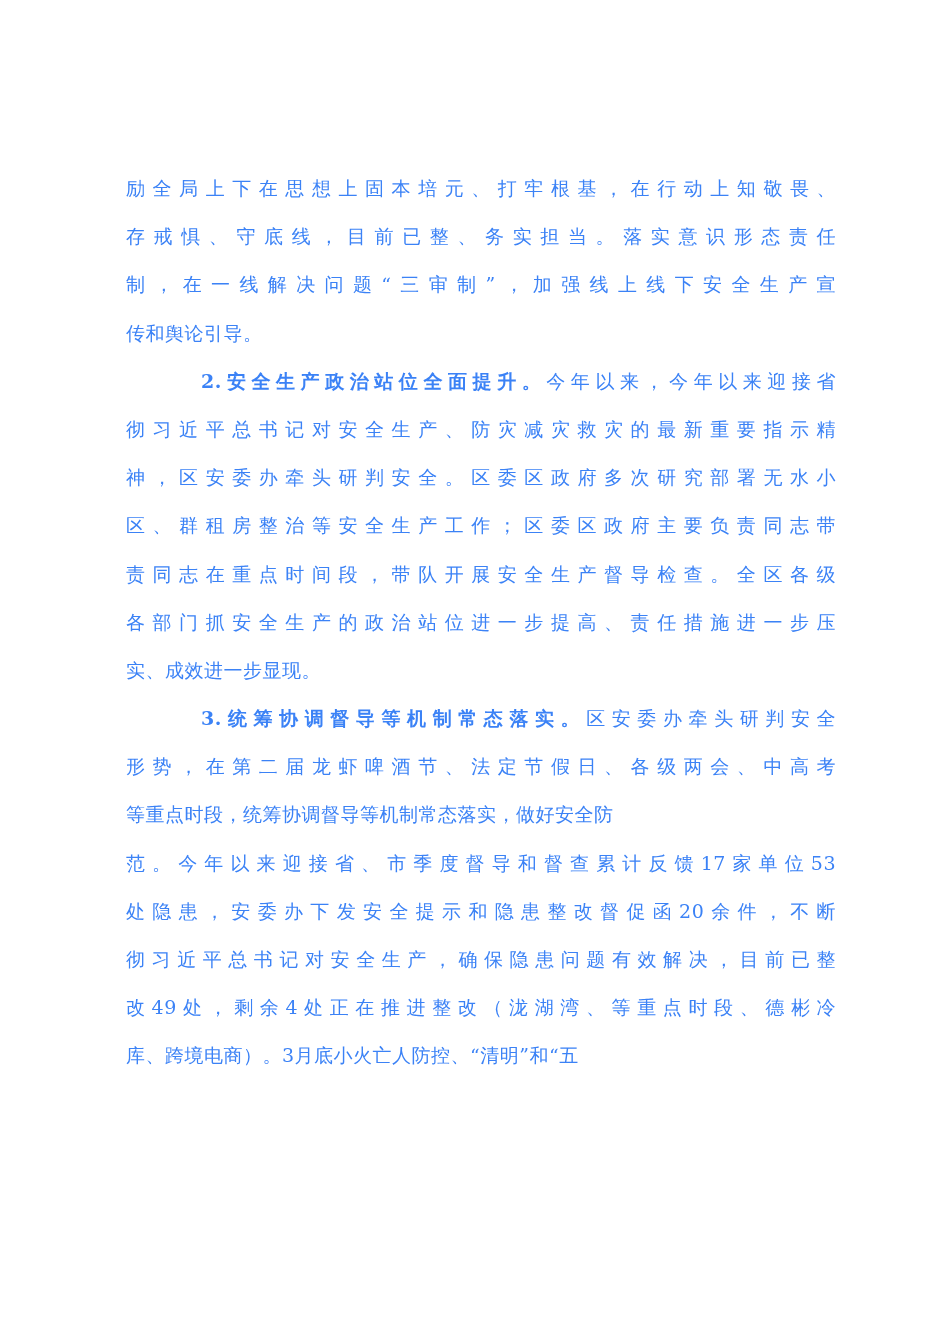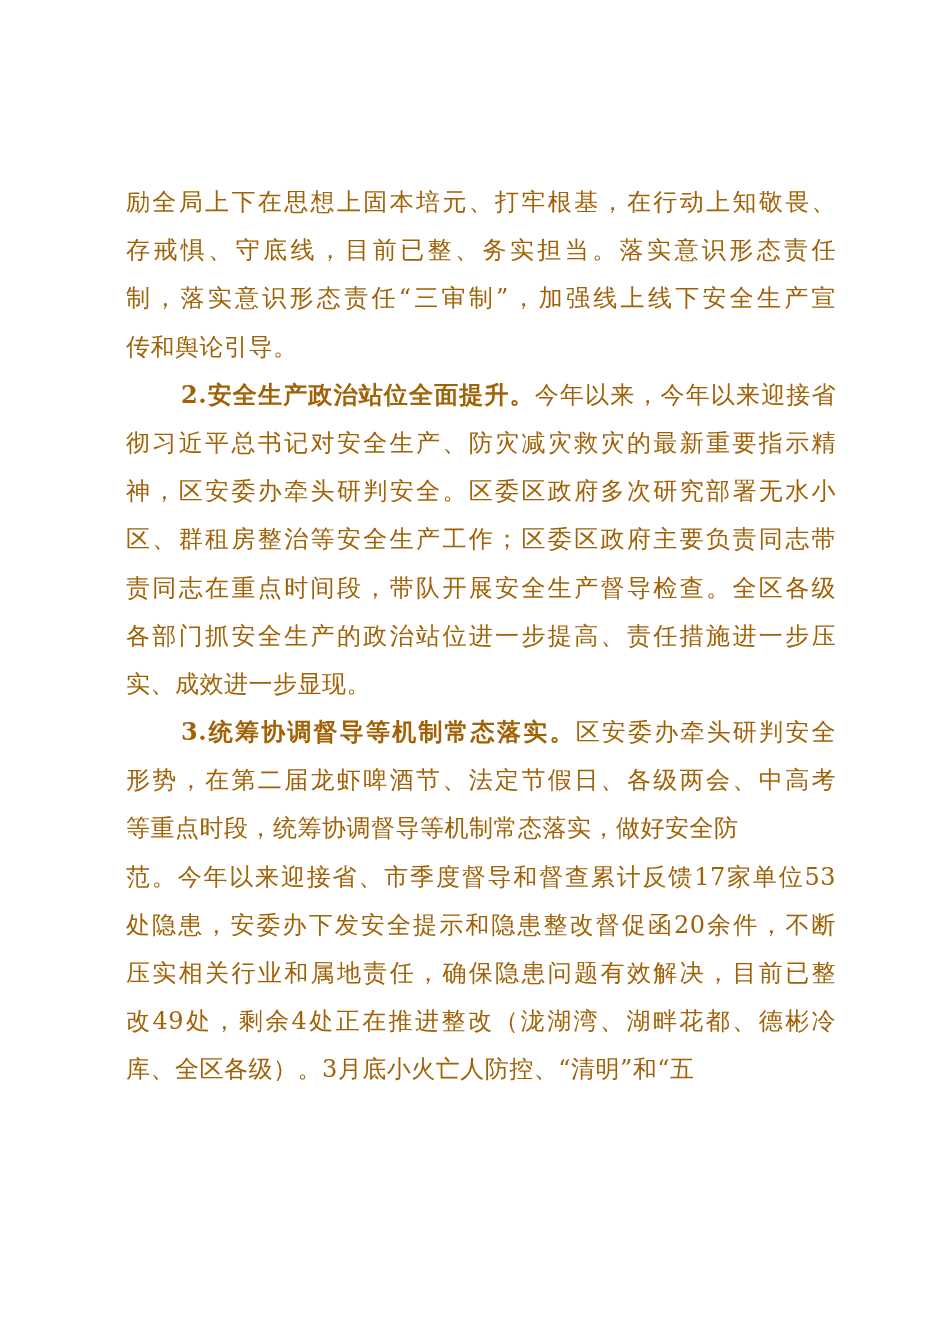--- a/index.html
+++ b/index.html
@@ -1,63 +1,63 @@
 <!DOCTYPE html>
 <html><head>
 <meta charset="utf-8">
 <style>
   html, body { margin: 0; padding: 0; background: #ffffff; }
   body { width: 950px; height: 1344px; position: relative; overflow: hidden; }
   .page {
     position: absolute;
     left: 126px;
-    top: 182px;
+    top: 168px;
     width: 710px;
     font-family: "DejaVu Serif", "Liberation Serif", serif;
-    font-size: 24px;
-    color: #a16207;
+    font-size: 19px;
+    color: #3b82f6;
   }
   .line {
     height: 48.2px;
     line-height: 40px;
     white-space: nowrap;
     text-align: justify;
     text-align-last: justify;
     letter-spacing: 0.5px;
   }
   .line.last { text-align-last: left; }
   .line.indent { padding-left: 55px; }
-  .bold { font-weight: bold; }
+  .bold { font-weight: bold; margin-left: 20px; }
 </style>
 </head>
 <body>
 
 <div class="page">
 
   <div>
     <div class="line">励全局上下在思想上固本培元、打牢根基，在行动上知敬畏、</div>
     <div class="line">存戒惧、守底线，目前已整、务实担当。落实意识形态责任</div>
-    <div class="line">制，落实意识形态责任“三审制”，加强线上线下安全生产宣</div>
+    <div class="line">制，在一线解决问题“三审制”，加强线上线下安全生产宣</div>
     <div class="line last">传和舆论引导。</div>
   </div>
 
   <div>
     <div class="line indent"><span class="bold">2.安全生产政治站位全面提升。</span><span>今年以来，今年以来迎接省</span></div>
     <div class="line">彻习近平总书记对安全生产、防灾减灾救灾的最新重要指示精</div>
     <div class="line">神，区安委办牵头研判安全。区委区政府多次研究部署无水小</div>
     <div class="line">区、群租房整治等安全生产工作；区委区政府主要负责同志带</div>
     <div class="line">责同志在重点时间段，带队开展安全生产督导检查。全区各级</div>
     <div class="line">各部门抓安全生产的政治站位进一步提高、责任措施进一步压</div>
     <div class="line last">实、成效进一步显现。</div>
   </div>
 
   <div>
     <div class="line indent"><span class="bold">3.统筹协调督导等机制常态落实。</span><span>区安委办牵头研判安全</span></div>
     <div class="line">形势，在第二届龙虾啤酒节、法定节假日、各级两会、中高考</div>
     <div class="line last">等重点时段，统筹协调督导等机制常态落实，做好安全防</div>
     <div class="line">范。今年以来迎接省、市季度督导和督查累计反馈17家单位53</div>
     <div class="line">处隐患，安委办下发安全提示和隐患整改督促函20余件，不断</div>
-    <div class="line">压实相关行业和属地责任，确保隐患问题有效解决，目前已整</div>
-    <div class="line">改49处，剩余4处正在推进整改（泷湖湾、湖畔花都、德彬冷</div>
-    <div class="line last">库、全区各级）。3月底小火亡人防控、“清明”和“五</div>
+    <div class="line">彻习近平总书记对安全生产，确保隐患问题有效解决，目前已整</div>
+    <div class="line">改49处，剩余4处正在推进整改（泷湖湾、等重点时段、德彬冷</div>
+    <div class="line last">库、跨境电商）。3月底小火亡人防控、“清明”和“五</div>
   </div>
 
 </div>
 
 </body></html>

